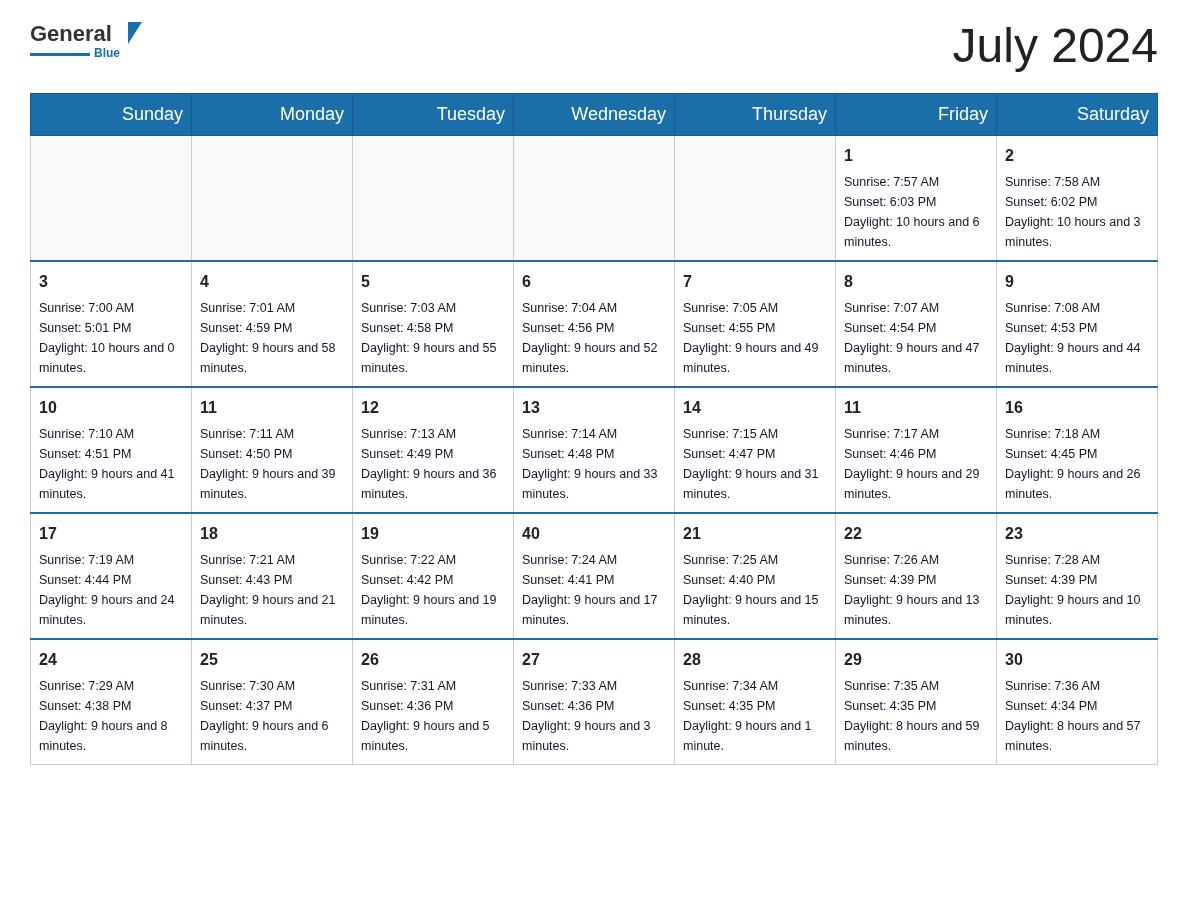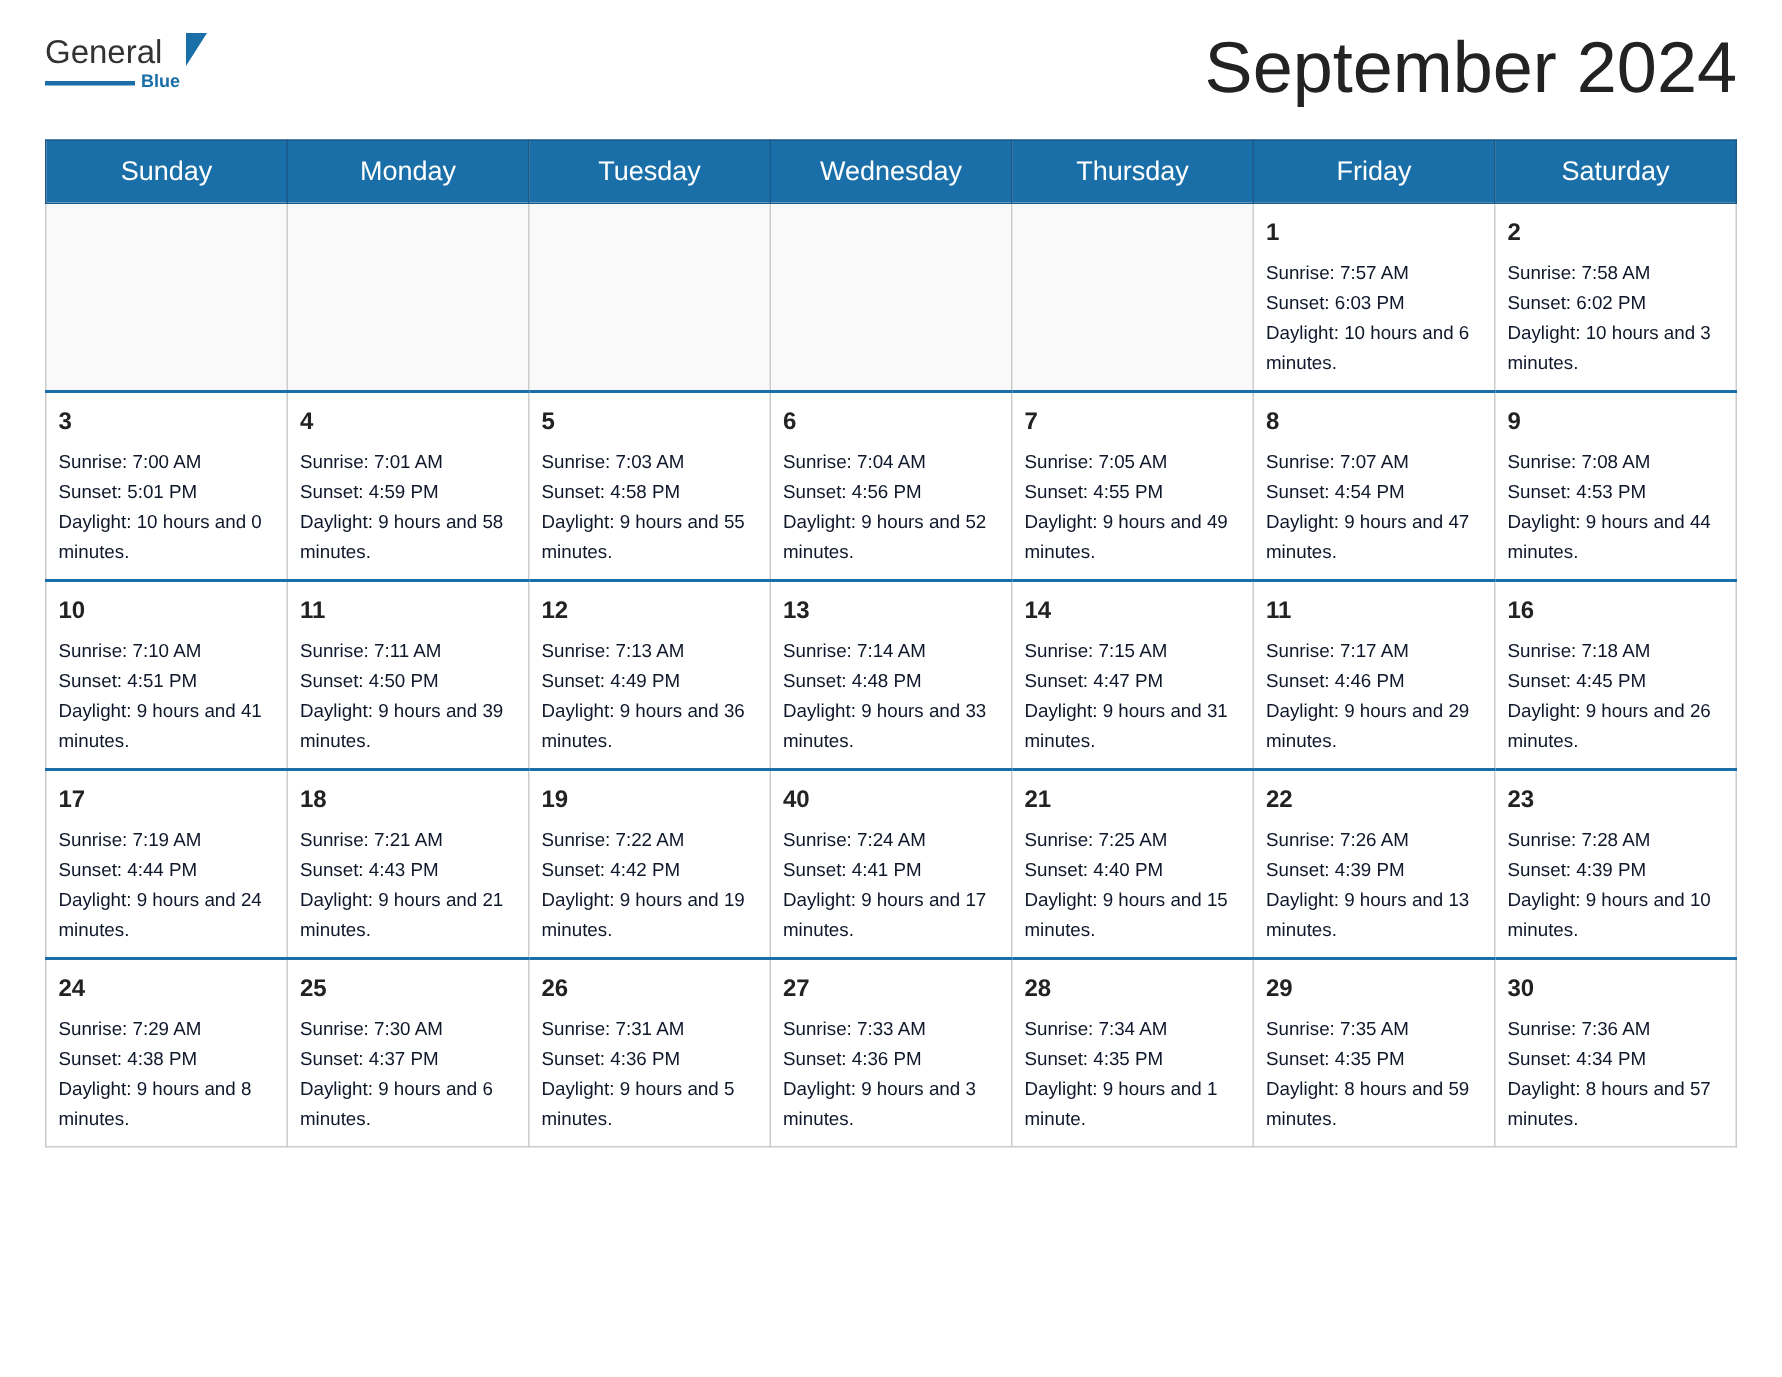--- a/index.html
+++ b/index.html
@@ -17,21 +17,21 @@
       align-items: flex-start;
       margin-bottom: 20px;
     }
     .logo-area {
       display: flex;
       flex-direction: column;
       align-items: flex-start;
     }
     .logo-text {
       font-size: 22px;
-      font-weight: normal;
+      font-weight: bold;
       color: #333;
       line-height: 1;
     }
     .logo-line {
       width: 60px;
       height: 3px;
       background: #1a6fa8;
       margin-top: 2px;
     }
     .logo-sub {
@@ -57,21 +57,21 @@
       width: 100%;
       border-collapse: collapse;
       border: 1px solid #ccc;
     }
     .calendar-table th {
       background: #1a6fa8;
       color: #fff;
       font-size: 18px;
       font-weight: normal;
       padding: 10px 8px;
-      text-align: center;
+      text-align: right;
       border: 1px solid #1a5a8a;
     }
     .calendar-table td {
       vertical-align: top;
       padding: 8px;
       border: 1px solid #ccc;
       width: 14.28%;
       min-height: 100px;
       font-size: 13px;
       line-height: 1.5;
@@ -107,21 +107,21 @@
           <polygon points="14,0 28,0 14,22" fill="#1a6fa8"></polygon>
         </svg>
       </span>
     </div>
     <div style="display:flex;align-items:center;margin-top:-2px;">
       <div class="logo-line"></div>
       <span class="logo-sub" style="margin-left:4px;">Blue</span>
     </div>
   </div>
   <div class="title-area">
-    <h1 class="main-title">September 2024</h1>
+    <h1 class="main-title">July 2024</h1>
   </div>
 </div>
 
 <table class="calendar-table">
   <thead>
     <tr>
       <th>Sunday</th>
       <th>Monday</th>
       <th>Tuesday</th>
       <th>Wednesday</th>

